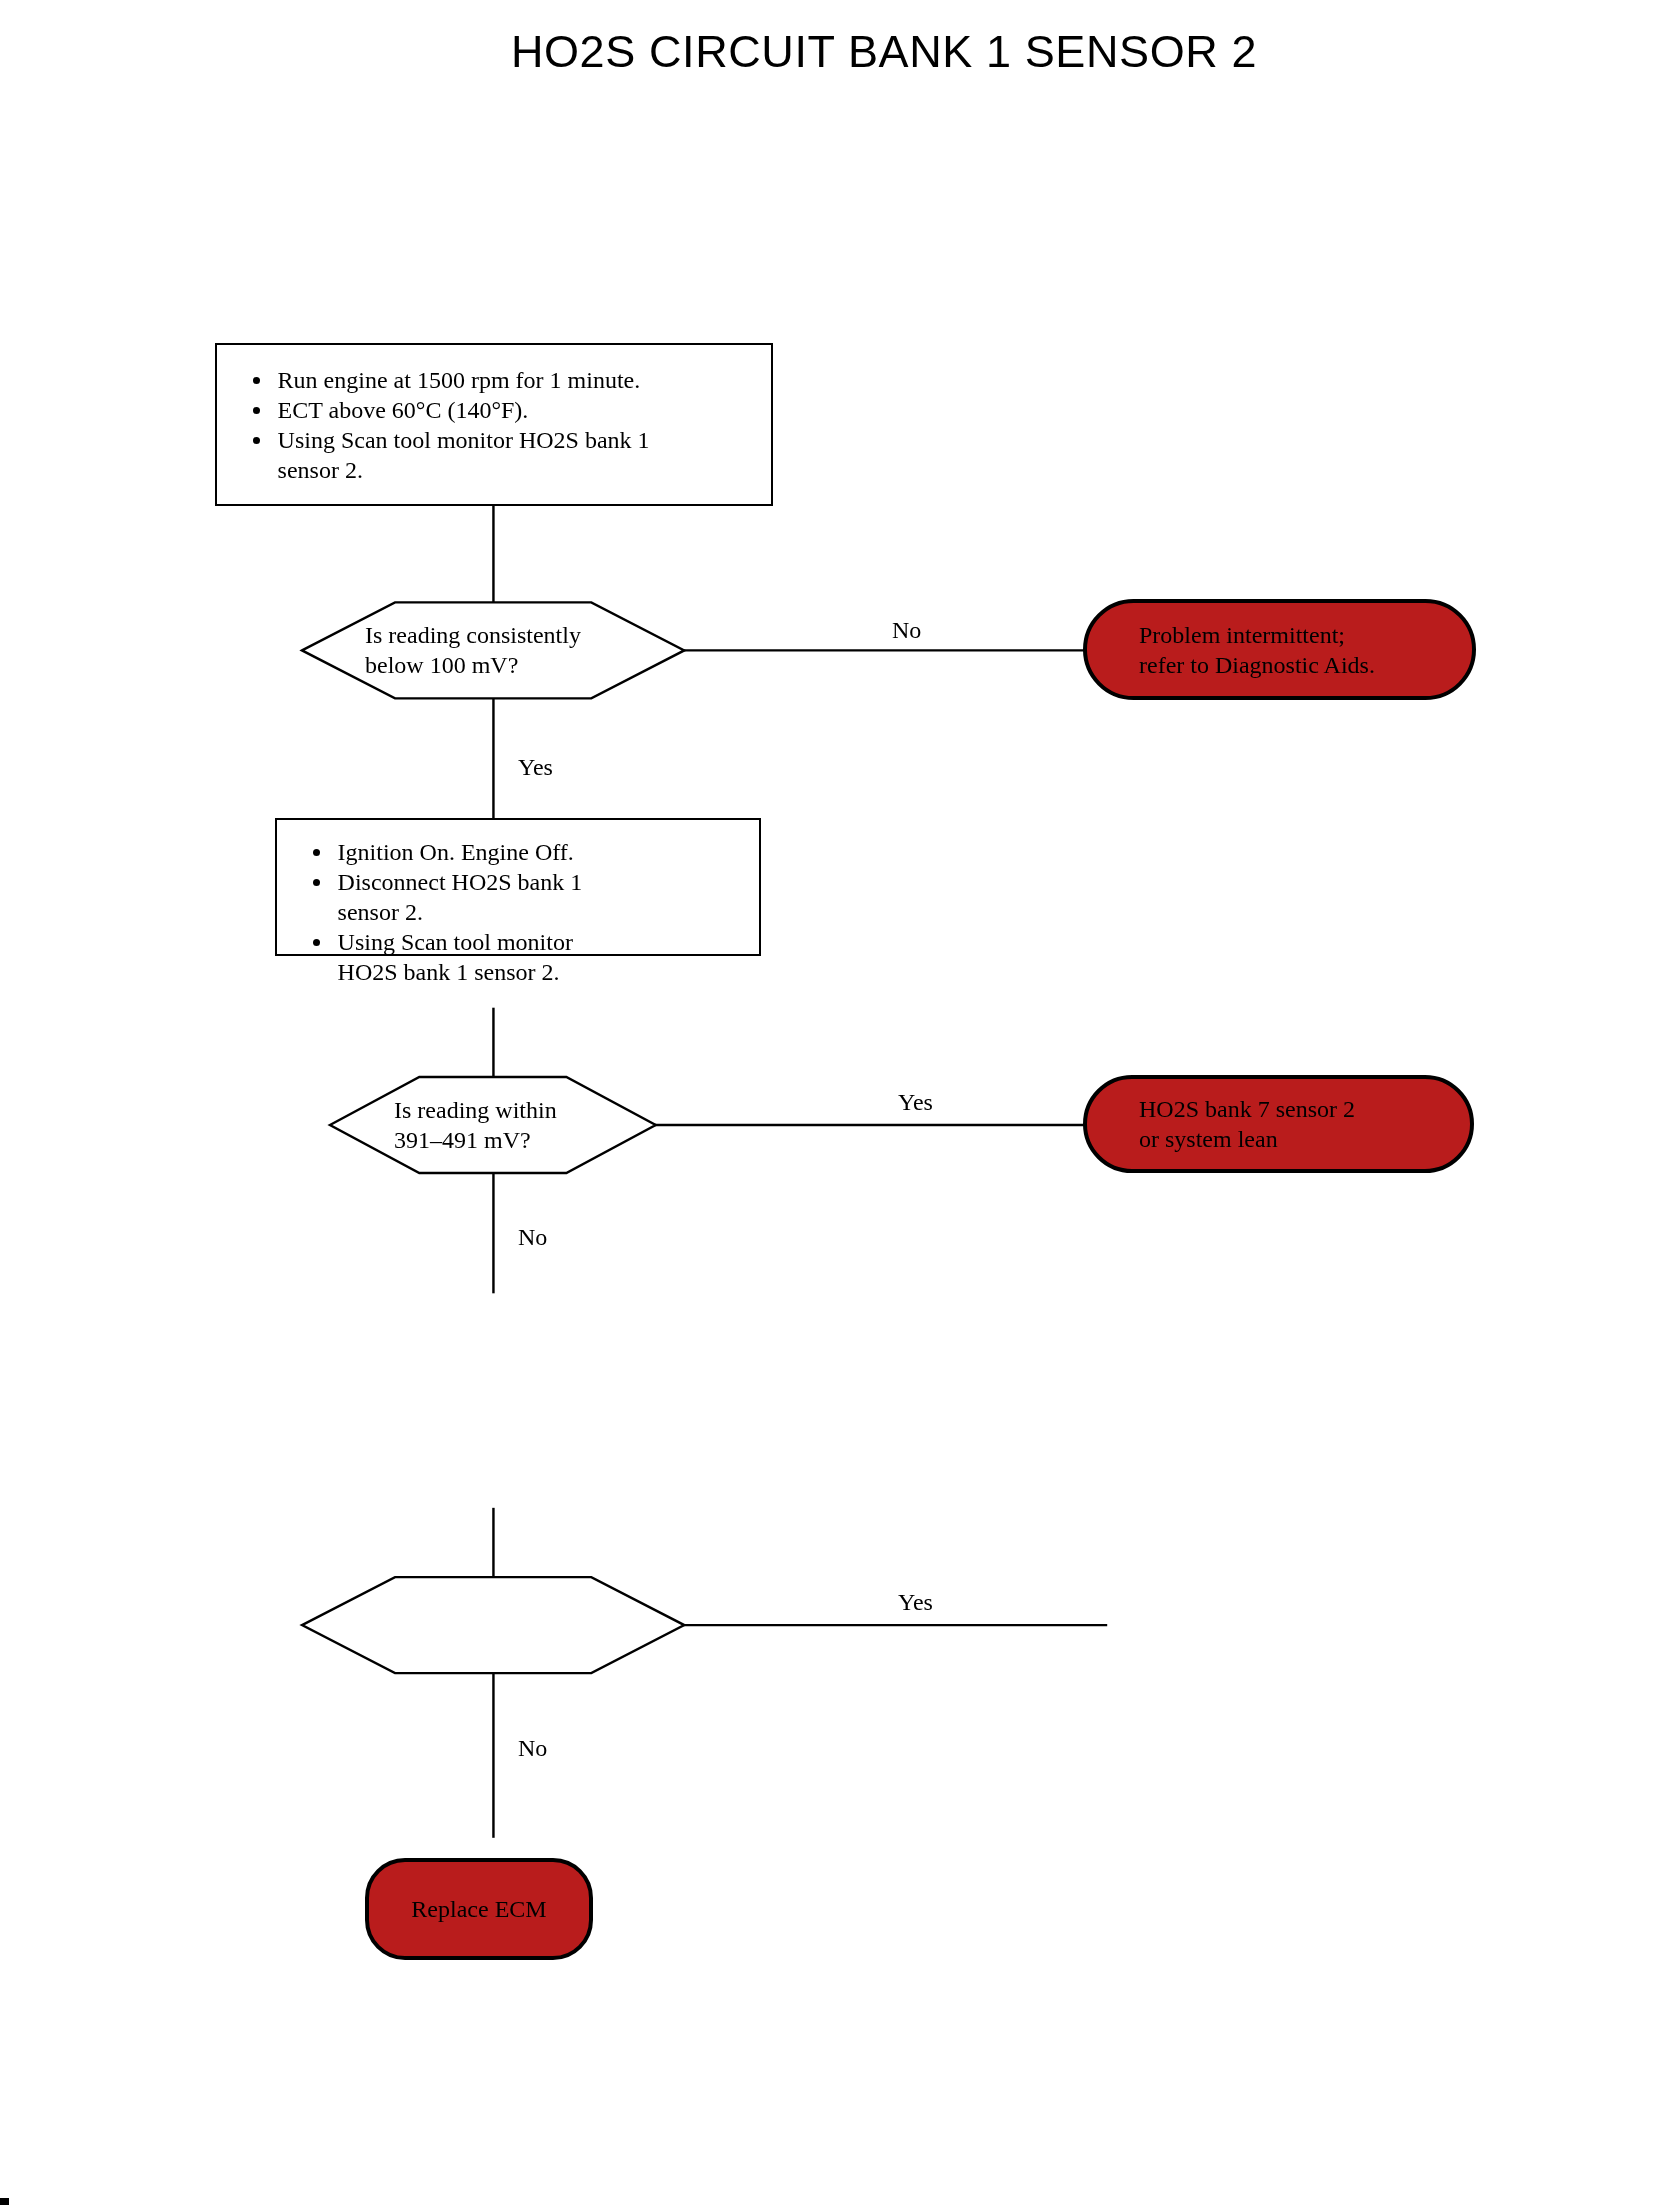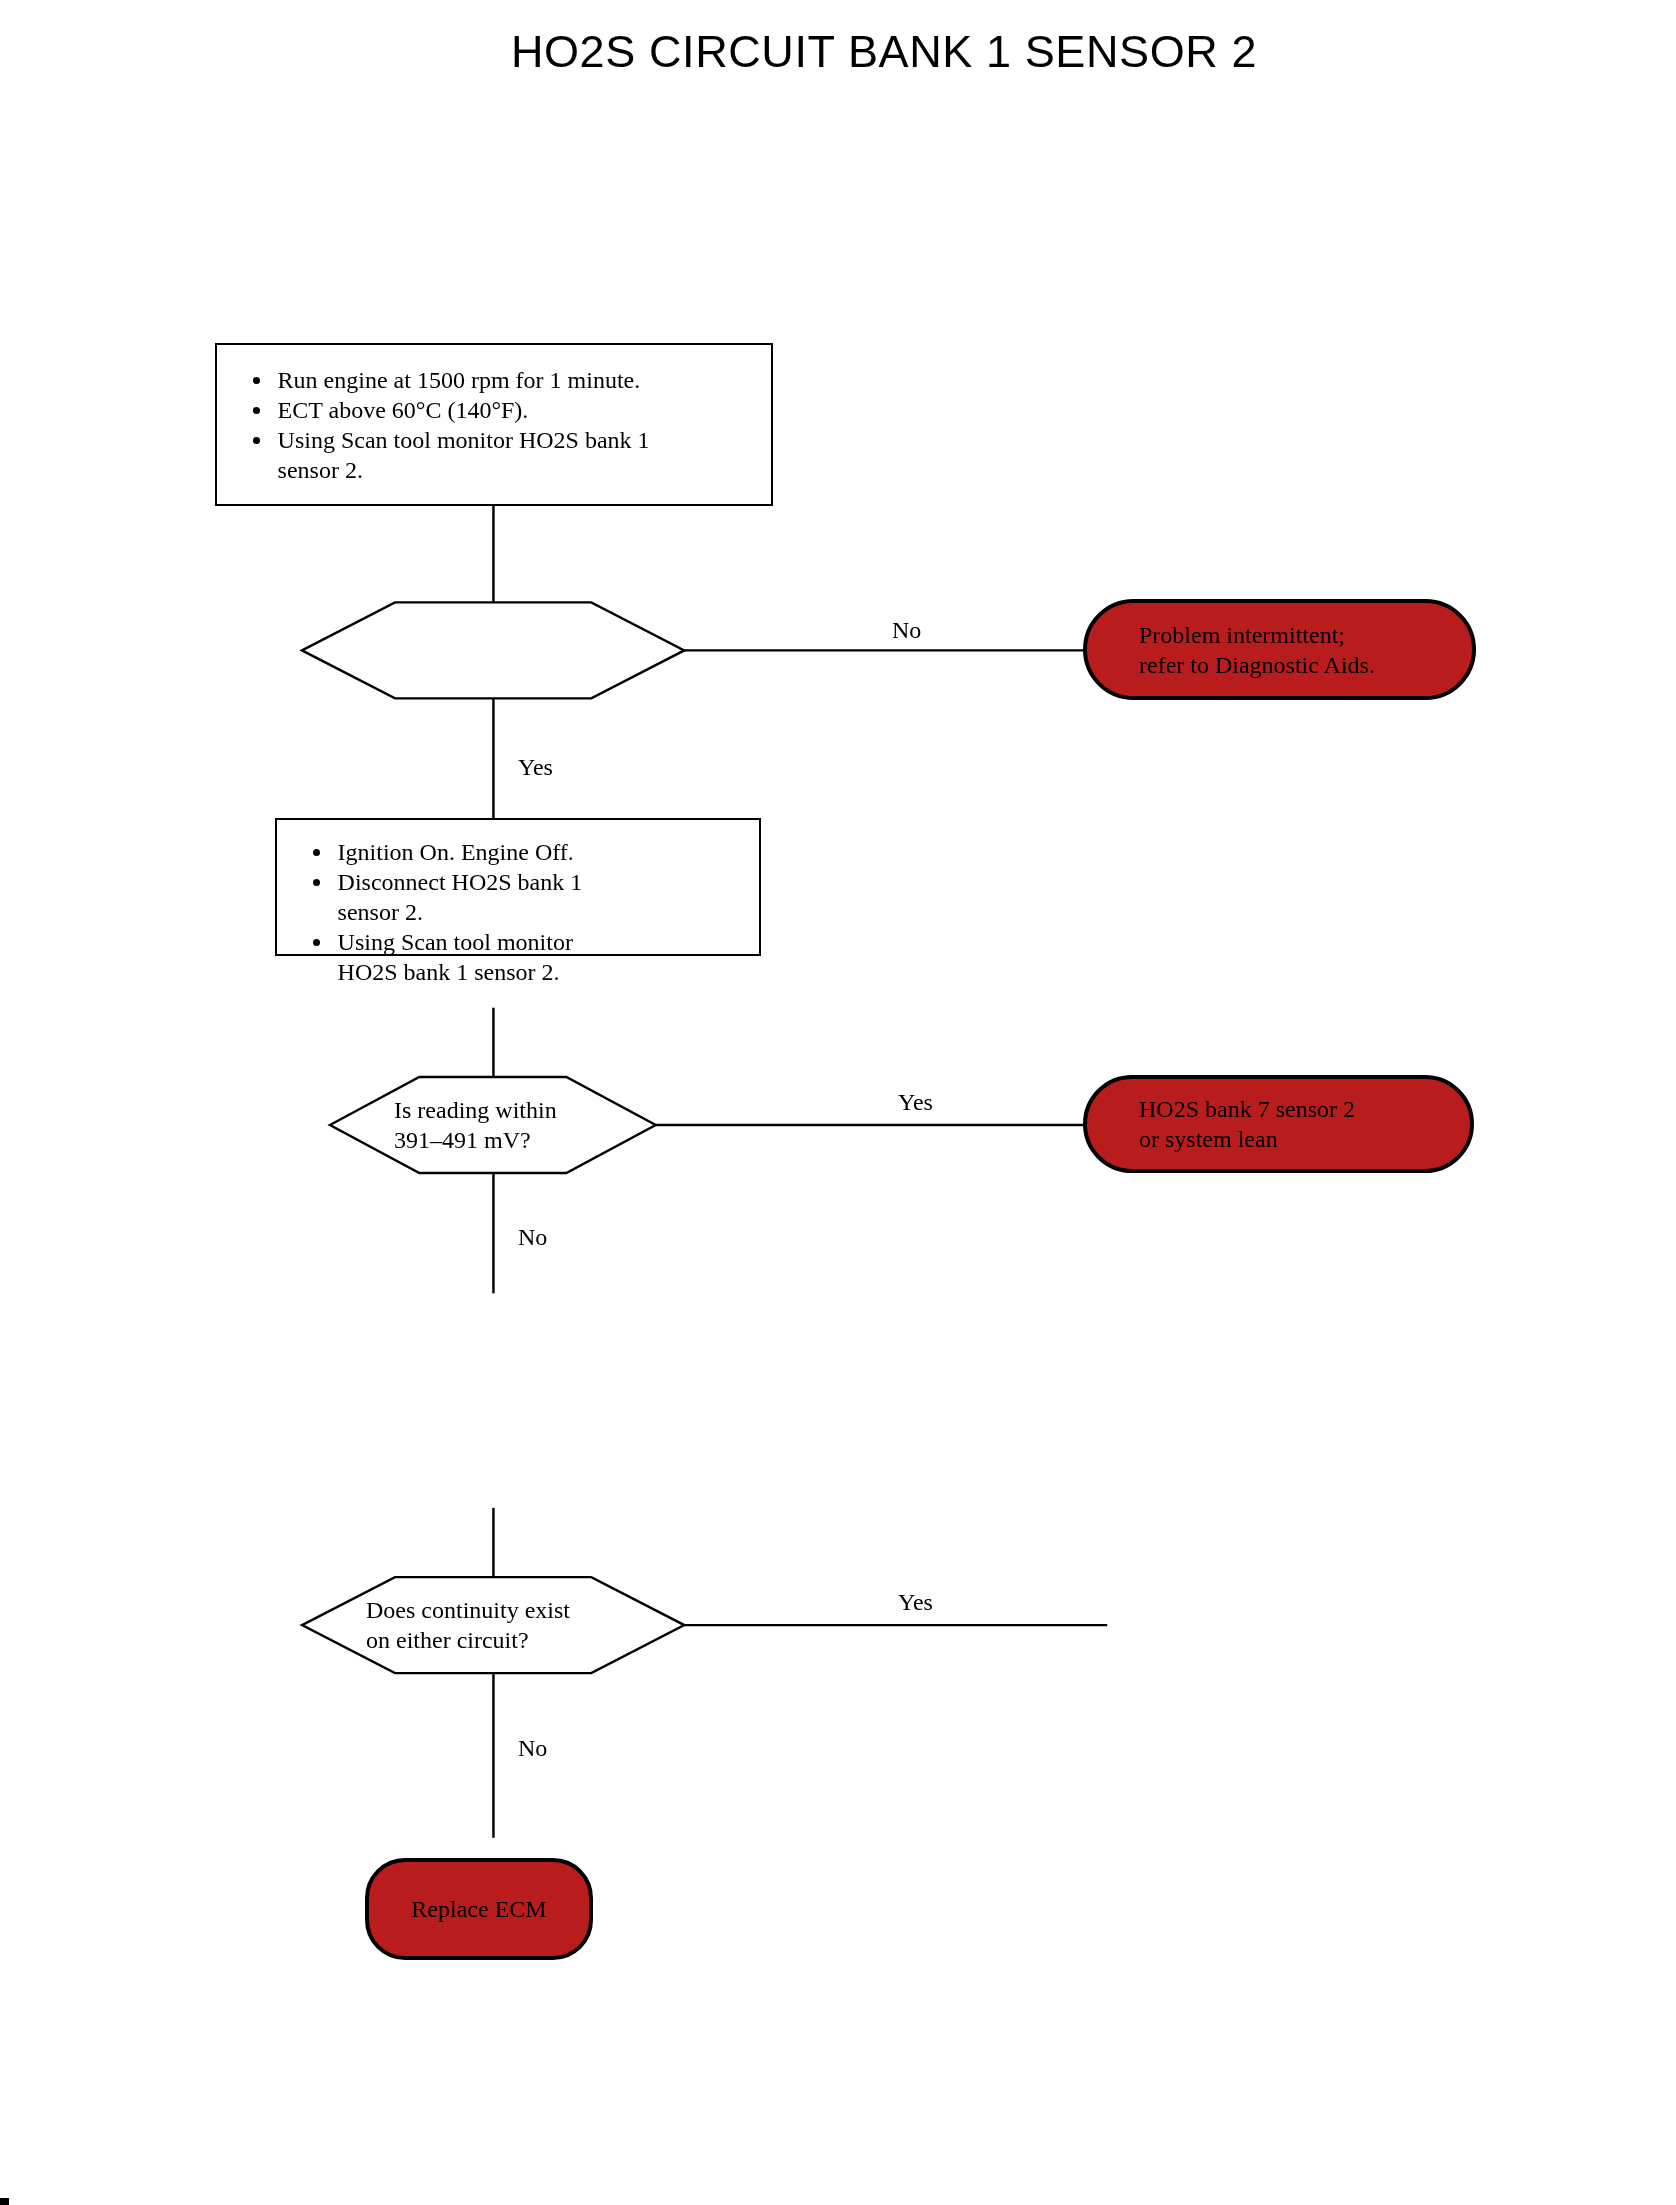--- a/index.html
+++ b/index.html
@@ -117,20 +117,24 @@
   </svg>
 
   <div class="box" id="box1">
     <ul>
       <li>Run engine at 1500 rpm for 1 minute.</li>
       <li>ECT above 60°C (140°F).</li>
       <li>Using Scan tool monitor HO2S bank 1 sensor 2.</li>
     </ul>
   </div>
 
+  <div class="hex-text" id="hextext1">
+    <div>Is reading consistently</div>
+    <div>below 100 mV?</div>
+  </div>
 
   <div class="edge-label" id="lbl-no1">No</div>
 
   <div class="terminal" id="result1">
     <div>Problem intermittent;</div>
     <div>refer to Diagnostic Aids.</div>
   </div>
 
   <div class="edge-label" id="lbl-yes1">Yes</div>
 
@@ -150,24 +154,20 @@
   <div class="edge-label" id="lbl-yes2">Yes</div>
 
   <div class="terminal" id="result2">
     <div>HO2S bank 7 sensor 2</div>
     <div>or system lean</div>
   </div>
 
   <div class="edge-label" id="lbl-no2">No</div>
 
 
-  <div class="hex-text" id="hextext3">
-    <div>Does continuity exist</div>
-    <div>on either circuit?</div>
-  </div>
 
   <div class="edge-label" id="lbl-yes3">Yes</div>
 
 
   <div class="edge-label" id="lbl-no3">No</div>
 
   <div class="terminal" id="final">
     <div>Replace ECM</div>
   </div>
 

